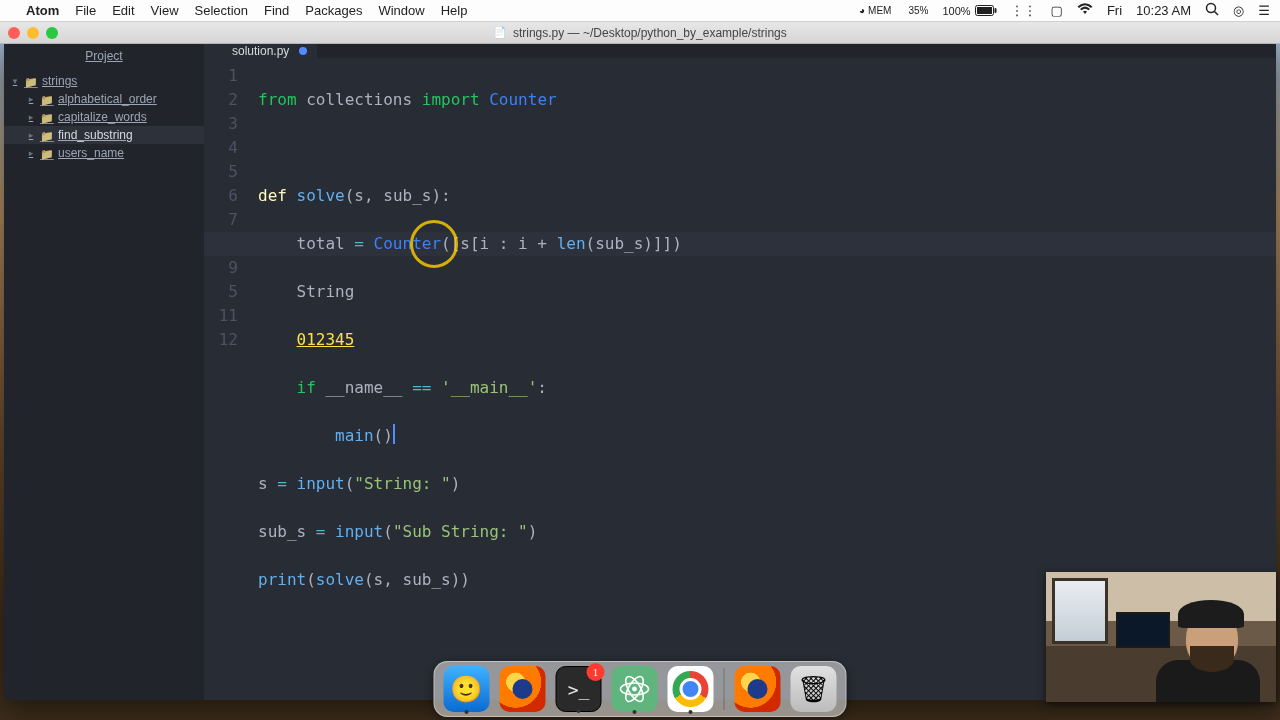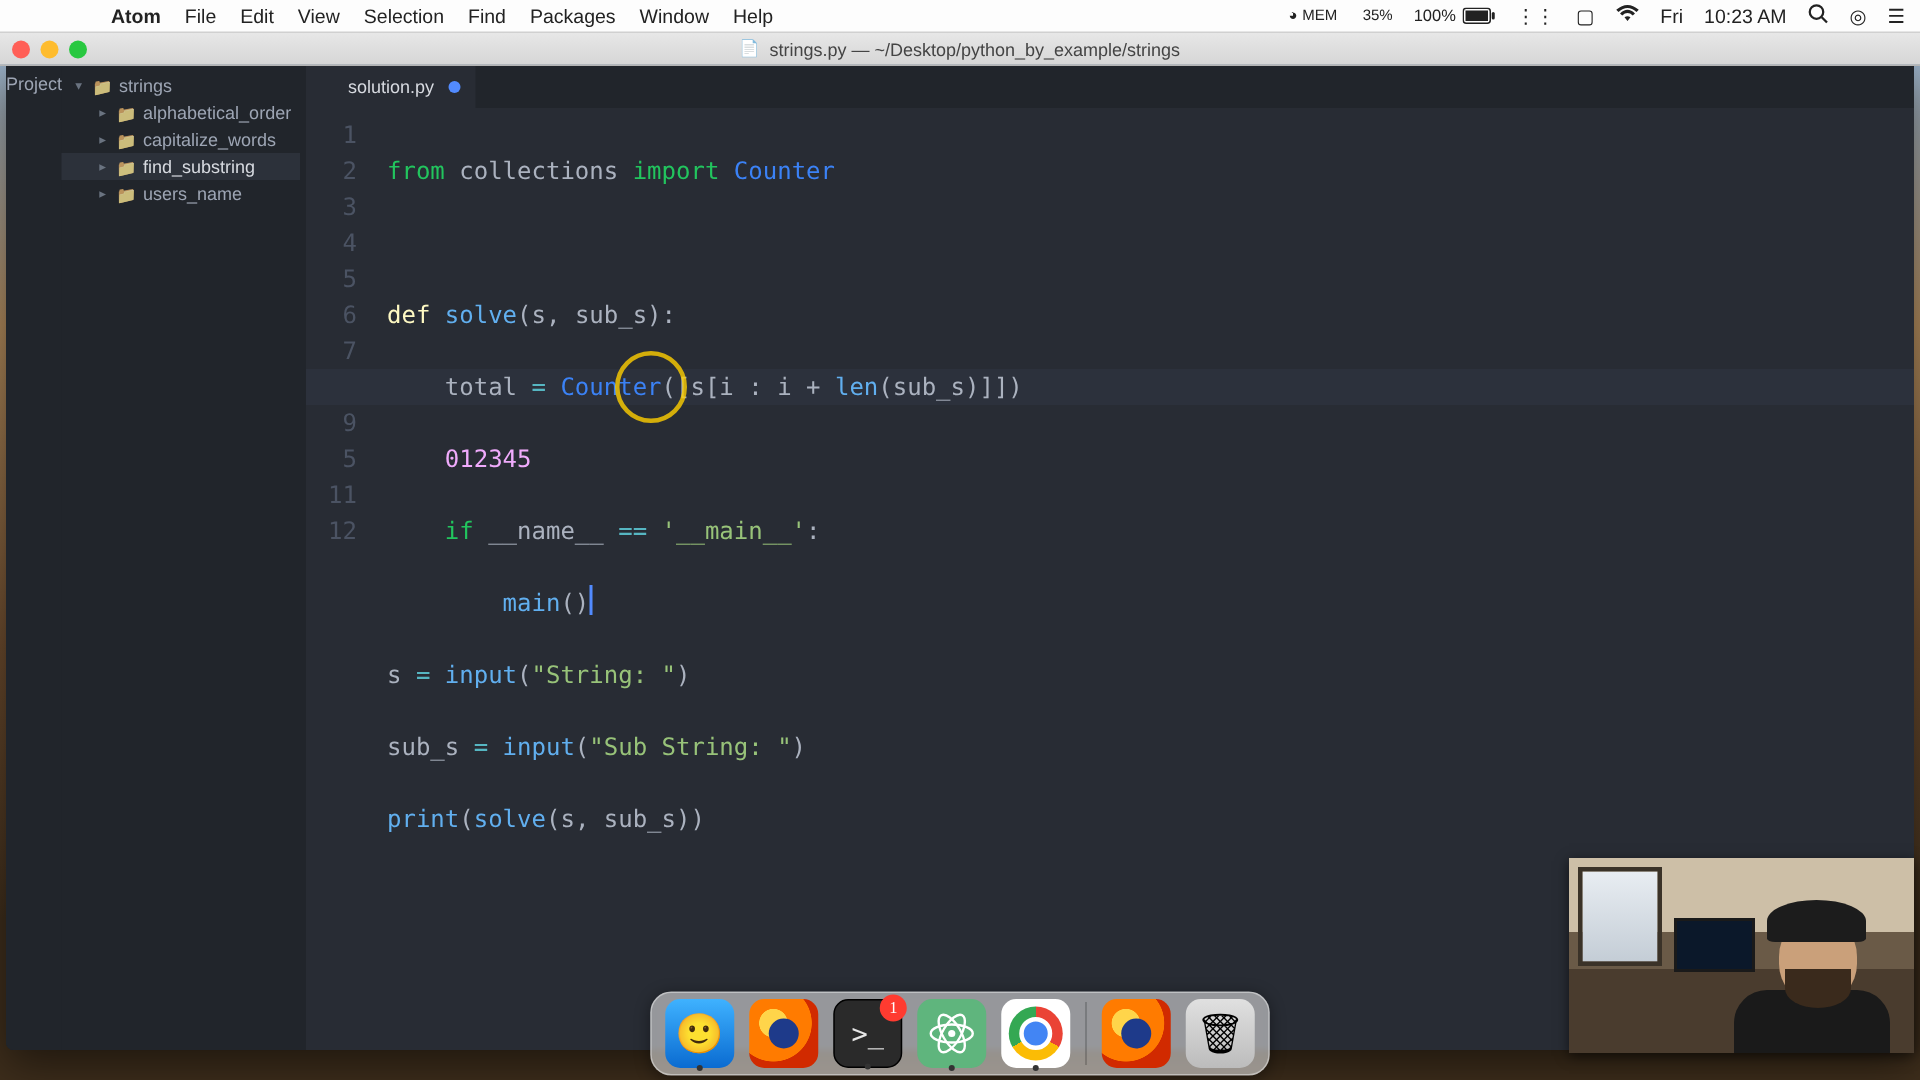--- a/index.html
+++ b/index.html
@@ -7,21 +7,21 @@
   
   .mac-menubar {
     position:absolute; top:0; left:0; right:0; height:22px;
     background:#fdfdfd; color:#222; display:flex; align-items:center;
     font-size:13px; padding:0 10px; gap:16px; z-index:30;
     border-bottom:1px solid #d0d0d0;
   }
   .mac-menubar .right { margin-left:auto; display:flex; align-items:center; gap:14px; }
   .apple-logo { font-size:15px; }
   .menu-item { cursor:default; }
-  .bold { font-weight:600;margin-left:48px; }
+  .bold { font-weight:600; }
   .battery { display:inline-flex; align-items:center; gap:4px; font-size:11px; }
   .battery svg { display:block; }
 
   
   .title-bar {
     position:absolute; top:22px; left:0; right:0; height:22px;
     background:linear-gradient(#e7e7e7,#d6d6d6); color:#444;
     display:flex; align-items:center; justify-content:center;
     font-size:12px; z-index:29; border-bottom:1px solid #b5b5b5;
   }
@@ -41,21 +41,21 @@
   .atom {
     position:absolute; top:44px; left:4px; right:4px; bottom:20px;
     background:#282c34; color:#abb2bf; z-index:10;
     display:flex; flex-direction:column;
     border-radius:0 0 5px 5px; overflow:hidden;
     box-shadow:0 10px 30px rgba(0,0,0,.5);
   }
   .atom-main { flex:1; display:flex; min-height:0; }
 
   
-  .project-pane { width:200px; background:#21252b; display:flex; flex-direction:row; font-size:12px; color:#9da5b4;}
+  .project-pane { width:200px; background:#21252b; display:flex; flex-direction:column; font-size:12px; color:#9da5b4;text-decoration:underline;}
   .project-header { text-align:center; padding:5px 0; color:#9da5b4; background:#21252b;}
   .tree { padding:4px 0; }
   .tree-row { display:flex; align-items:center; gap:4px; padding:2px 6px; white-space:nowrap; cursor:default;}
   .tree-row.selected { background:#2c313a; color:#d7dae0; }
   .tree-indent-1{ padding-left:22px; }
   .tree-arrow { width:10px; text-align:center; font-size:9px; color:#6a7380;}
   .tree-icon { width:14px; height:12px; }
   .folder-icon::before{ content:"\1F4C1"; font-size:11px; filter:grayscale(30%) opacity(.8);}
   .tree-label {}
 
@@ -66,21 +66,21 @@
   .tab.active { background:#282c34; color:#d7dae0;}
   .tab .dirty { width:8px; height:8px; border-radius:50%; background:#528bff; position:absolute; right:10px;}
   .editor { flex:1; display:flex; font-family:Menlo,Consolas,monospace; font-size:16px; line-height:24px; position:relative;}
   .gutter { width:48px; text-align:right; color:#4b5363; padding:6px 14px 0 0; user-select:none;}
   .gutter div { height:24px; }
   .code { flex:1; padding:6px 0 0 6px; white-space:pre; position:relative;}
   .code-line { height:24px; }
   .hl-line { position:absolute; left:0; right:0; height:24px; background:#2c313c; z-index:0;}
   .code-line > span, .code-line { position:relative; z-index:1;}
   .cursor { display:inline-block; width:2px; height:20px; background:#528bff; vertical-align:-3px;}
-  .c-kw{color:#22c55e;} .c-fn{color:#61afef;} .c-str{color:#98c379;} .c-num{color:#f0abfc;}
+  .c-kw{color:#22c55e;} .c-fn{color:#61afef;} .c-str{color:#98c379;} .c-num{color:#fde047;text-decoration:underline;}
   .c-builtin{color:#3b82f6;} .c-op{color:#56b6c2;} .c-var{color:#abb2bf;}
   .c-punc{color:#abb2bf;} .c-def{color:#fef9c3;}
 
   
   .status-bar { height:22px; background:#21252b; color:#9da5b4; font-size:11px; display:flex; align-items:center; padding:0 10px; gap:18px;}
   .status-bar .right { margin-left:auto; display:flex; gap:14px; align-items:center;}
   .status-git { color:#3a94d6; }
 
   
   .ring { position:absolute; width:48px; height:48px; border:3px solid #ffd000cc; border-radius:50%; z-index:20; pointer-events:none;}
@@ -235,20 +235,21 @@
             <div>9</div>
           <div>5</div>
             <div>11</div>
             <div>12</div>
         </div>
         <div class="code">
 <div class="code-line"><span class="c-kw">from</span> <span class="c-var">collections</span> <span class="c-kw">import</span> <span class="c-builtin">Counter</span></div>
 <div class="code-line"></div>
 <div class="code-line"><span class="c-def">def</span> <span class="c-fn">solve</span><span class="c-punc">(s, sub_s):</span></div>
 <div class="code-line">    <span class="c-var">total </span><span class="c-op">= </span><span class="c-builtin">Counter</span><span class="c-punc">([s[i : i + </span><span class="c-fn">len</span><span class="c-punc">(sub_s)]])</span></div>
+<div class="code-line">    <span class="c-var">String</span></div>
 <div class="code-line">    <span class="c-num">012345</span></div>
 <div class="code-line">    <span class="c-kw">if</span> <span class="c-var">__name__</span><span class="c-op"> == </span><span class="c-str">'__main__'</span><span class="c-punc">:</span></div>
 <div class="code-line">        <span class="c-fn">main</span><span class="c-punc">()</span><span class="cursor"></span></div>
 <div class="code-line"><span class="c-var">s </span><span class="c-op">= </span><span class="c-fn">input</span><span class="c-punc">(</span><span class="c-str">"String: "</span><span class="c-punc">)</span></div>
 <div class="code-line"><span class="c-var">sub_s </span><span class="c-op">= </span><span class="c-fn">input</span><span class="c-punc">(</span><span class="c-str">"Sub String: "</span><span class="c-punc">)</span></div>
 <div class="code-line"><span class="c-fn">print</span><span class="c-punc">(</span><span class="c-fn">solve</span><span class="c-punc">(s, sub_s))</span></div>
 <div class="code-line"></div>
           <div class="ring" style="left:158px; top:calc(6px + 24px*7 - 12px);"></div>
         </div>
       </div>

